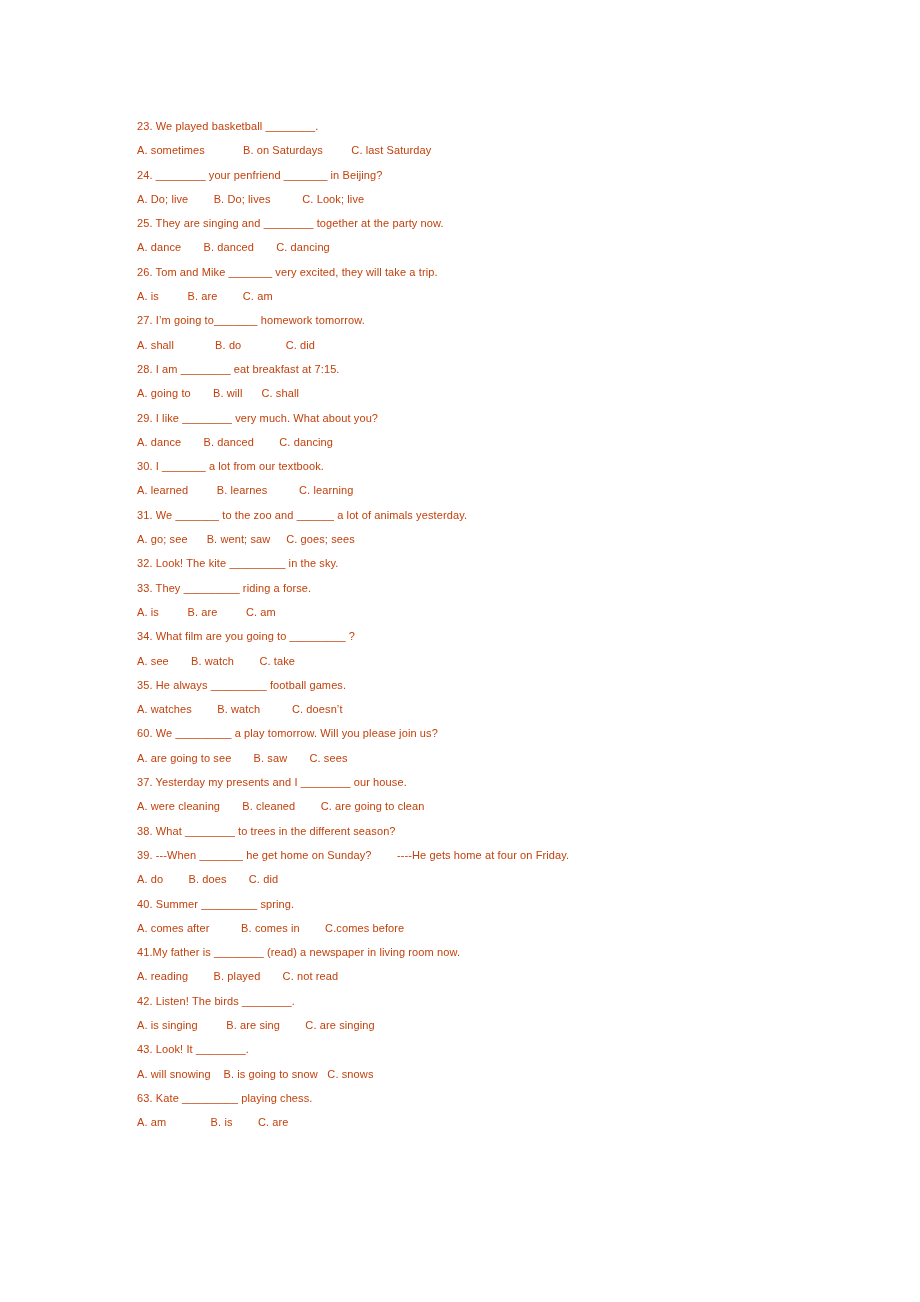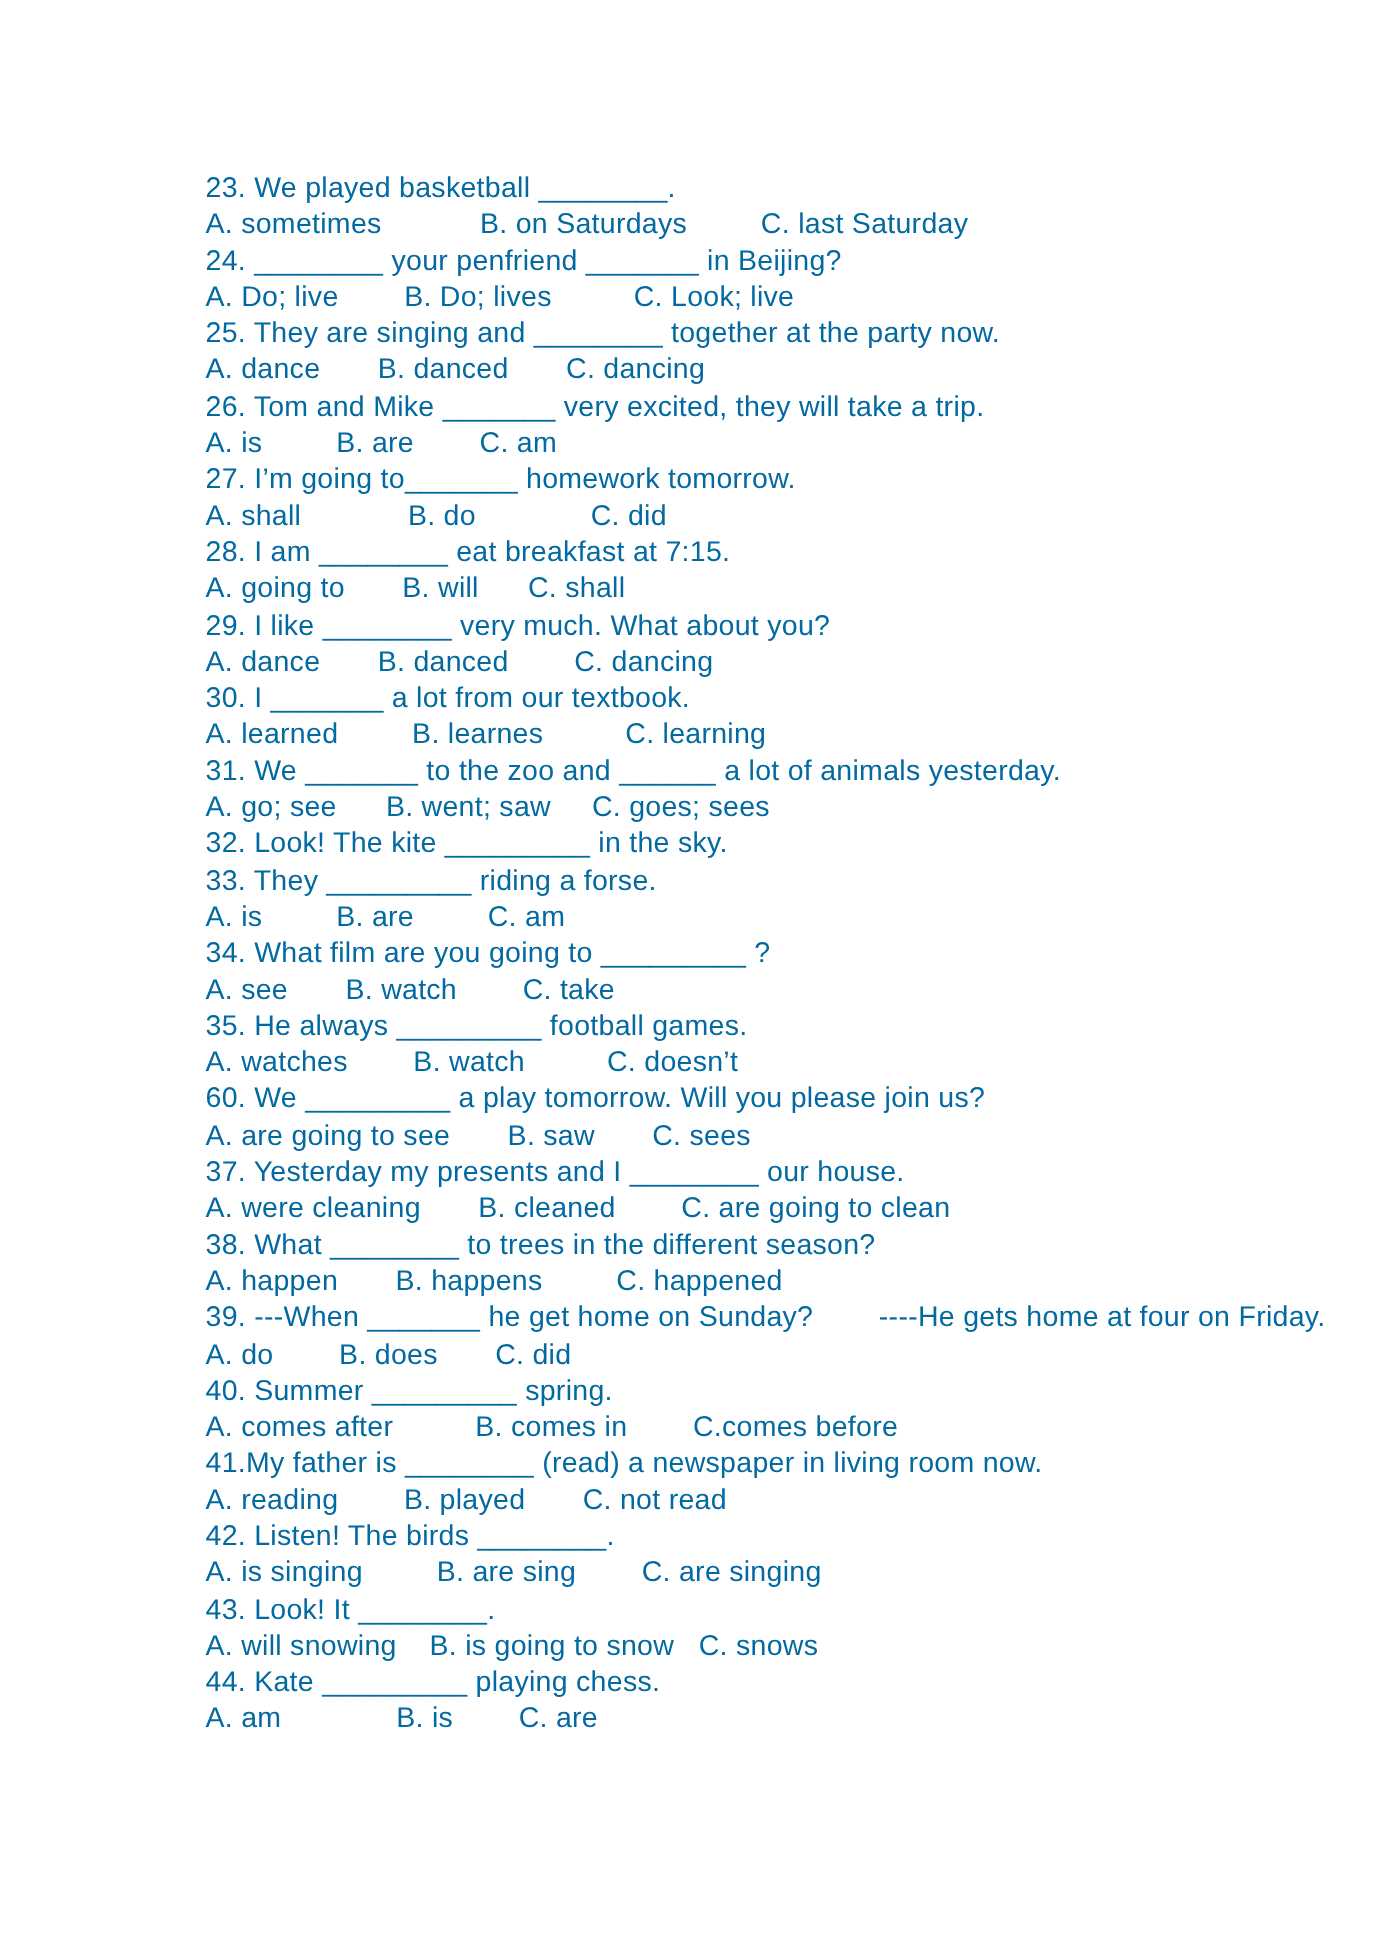--- a/index.html
+++ b/index.html
@@ -18,25 +18,25 @@
     background: #ffffff;
     overflow: hidden;
   }
   .content {
     position: absolute;
     left: 137px;
     top: 114px;
     width: 700px;
   }
   .line {
-    font-size: 19px;
+    font-size: 11px;
     line-height: 24.3px;
     height: 24.3px;
     white-space: pre;
-    color: #0369a1;
+    color: #c2410c;
     letter-spacing: 0.01em;
     font-weight: 400;
   }
   .line.question { }
   .line.options { }
 </style>
 </head>
 <body>
 
 <div class="page">
@@ -80,34 +80,33 @@
     <div class="line question">35. He always _________ football games.</div>
     <div class="line options">A. watches        B. watch          C. doesn’t</div>
 
     <div class="line question">60. We _________ a play tomorrow. Will you please join us?</div>
     <div class="line options">A. are going to see       B. saw       C. sees</div>
 
     <div class="line question">37. Yesterday my presents and I ________ our house.</div>
     <div class="line options">A. were cleaning       B. cleaned        C. are going to clean</div>
 
     <div class="line question">38. What ________ to trees in the different season?</div>
-    <div class="line options">A. happen       B. happens         C. happened</div>
 
     <div class="line question">39. ---When _______ he get home on Sunday?        ----He gets home at four on Friday.</div>
     <div class="line options">A. do        B. does       C. did</div>
 
     <div class="line question">40. Summer _________ spring.</div>
     <div class="line options">A. comes after          B. comes in        C.comes before</div>
 
     <div class="line question">41.My father is ________ (read) a newspaper in living room now.</div>
     <div class="line options">A. reading        B. played       C. not read</div>
 
     <div class="line question">42. Listen! The birds ________.</div>
     <div class="line options">A. is singing         B. are sing        C. are singing</div>
 
     <div class="line question">43. Look! It ________.</div>
     <div class="line options">A. will snowing    B. is going to snow   C. snows</div>
 
-    <div class="line question">44. Kate _________ playing chess.</div>
+    <div class="line question">63. Kate _________ playing chess.</div>
     <div class="line options">A. am              B. is        C. are</div>
 
   </div>
 </div>
 
 </body></html>

